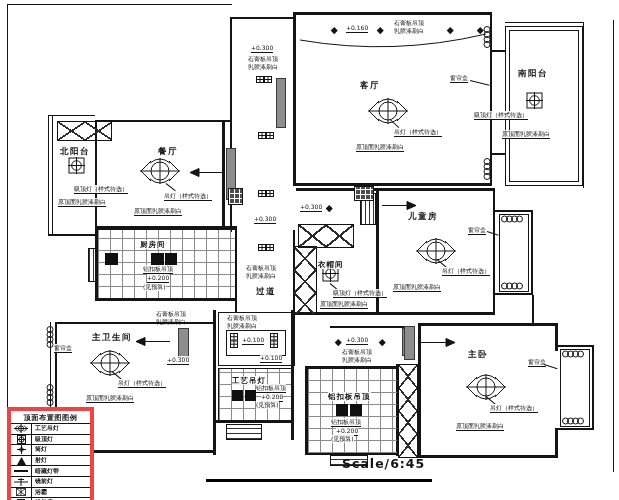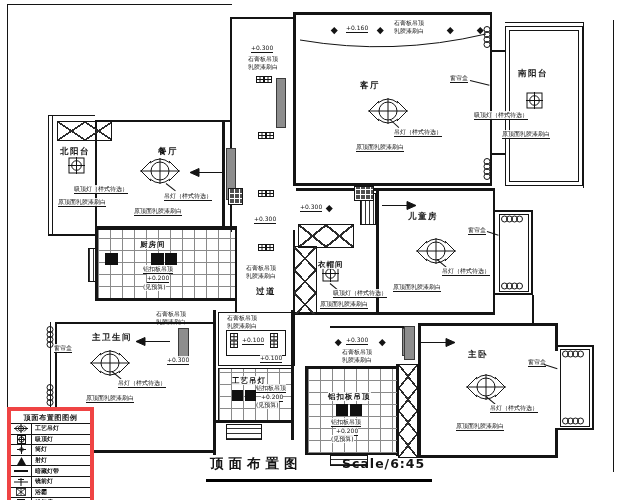--- a/index.html
+++ b/index.html
@@ -395,21 +395,20 @@
       <circle cx="13.5" cy="4" r="3"></circle>
       <circle cx="18.5" cy="4" r="3"></circle>
     </svg>
   <svg class="sym" style="left:562px;top:417px;width:22px;height:8px" viewBox="0 0 22 8">
       <circle cx="3.5" cy="4" r="3"></circle>
       <circle cx="8.5" cy="4" r="3"></circle>
       <circle cx="13.5" cy="4" r="3"></circle>
       <circle cx="18.5" cy="4" r="3"></circle>
     </svg>
 
-  <div class="sheet-title t">顶面布置图</div>
   <div class="sheet-scale t">Scale/6:45</div>
   <div class="title-rule"></div>
 
   <div id="legend">
     <div class="leg-title">顶面布置图图例</div>
     <div class="leg-row">
       <span class="leg-ic">
           <svg width="14" height="9" viewBox="0 0 14 9" style="stroke:#141414;fill:none;stroke-width:1">
             <line x1="0" y1="4.5" x2="14" y2="4.5"></line>
             <line x1="7" y1="0" x2="7" y2="9"></line>

